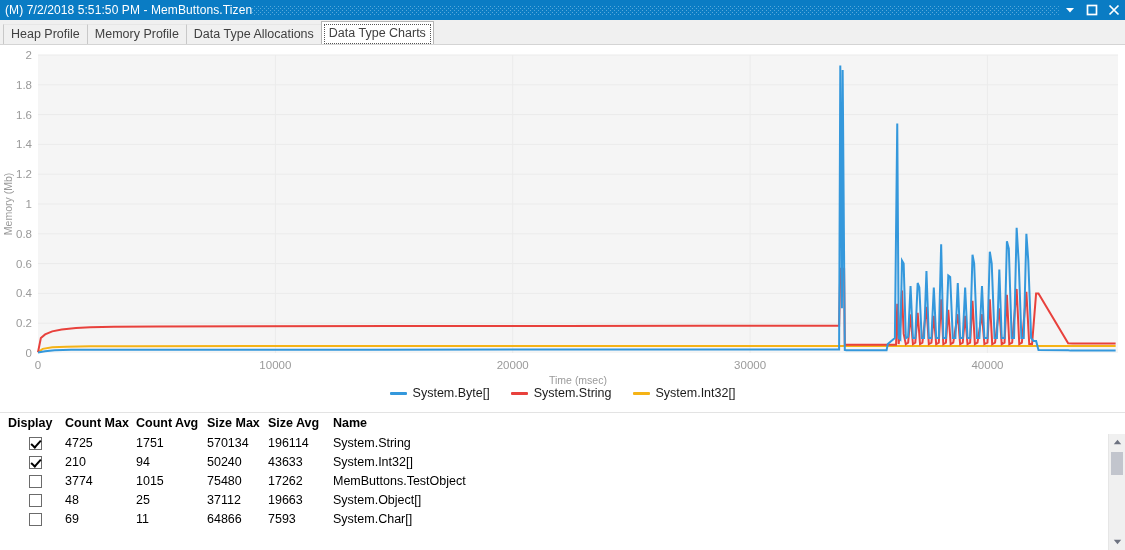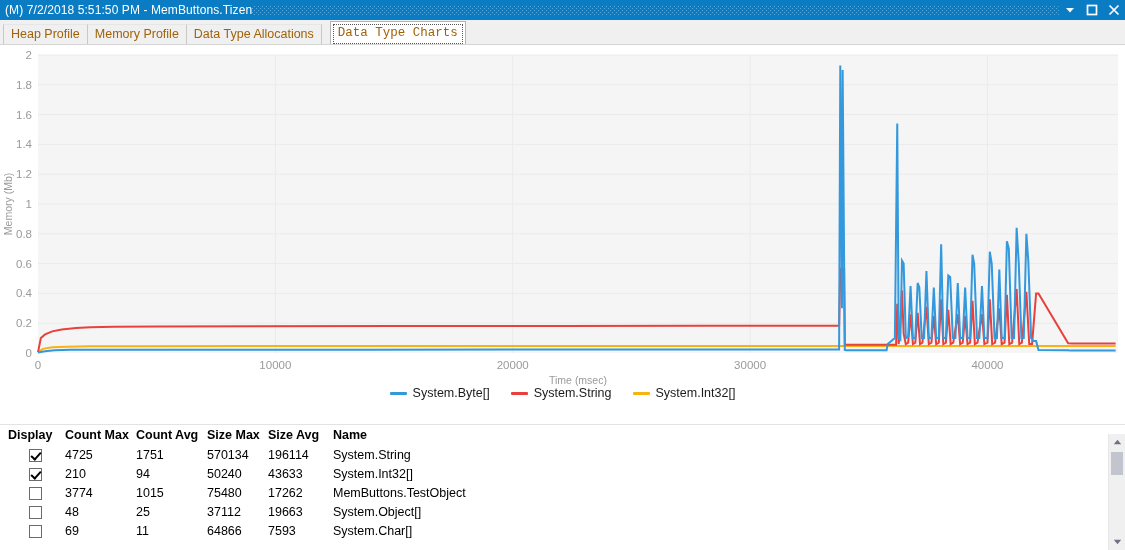--- a/index.html
+++ b/index.html
@@ -32,37 +32,36 @@
   
   .tabstrip {
     position:absolute; left:0; top:20px; width:1125px; height:24px;
     background:#f0f0f0;
     border-bottom:1px solid #d4d4d4;
   }
   .tabs { display:flex; align-items:flex-end; height:24px; padding-left:3px; }
   .tab {
     height:19px; line-height:19px;
     padding:0 7px;
-    font-size:12.5px; color:#a16207;
+    font-size:12.5px; color:#404040;
     background:#f0f0f0;
     border-left:1px solid #c8c8c8;
     border-right:1px solid #c8c8c8;
     border-top:1px solid #e6e6e6;
     margin-right:-1px;
     white-space:nowrap;
     position:relative;
   }
   .tab.active {
     background:#ffffff;
     height:22px; line-height:22px;
     border:1px solid #b5b5b5;
     border-bottom:none;
-    margin-left:9px;
+    margin-left:0;
     z-index:3;
-    font-family:Liberation Mono, monospace;
   }
   .tab.active .focusring {
     position:absolute; left:2px; top:2px; right:2px; bottom:0px;
     border:1px dotted #555; pointer-events:none;
   }
 
   
   .chart-panel {
     position:absolute; left:0; top:45px; width:1125px; height:363px;
     background:#ffffff;
@@ -73,21 +72,21 @@
   .legend {
     position:absolute; left:0; top:383px; width:1125px; height:20px;
     display:flex; align-items:center; justify-content:center; gap:21px;
   }
   .legend-item { display:flex; align-items:center; gap:6px; }
   .legend-swatch { width:17px; height:3px; border-radius:1px; }
   .legend-label { font-size:12.5px; color:#1b1b1b; white-space:nowrap; }
 
   
   .grid-wrap {
-    position:absolute; left:0; top:424px; width:1125px; height:122px;
+    position:absolute; left:0; top:412px; width:1125px; height:122px;
     background:#ffffff;
     border-top:1px solid #e3e3e3;
   }
   table.grid {
     border-collapse:collapse;
     font-size:12.5px; color:#000;
     margin-left:8px;
   }
   table.grid th {
     text-align:left; font-weight:bold;

